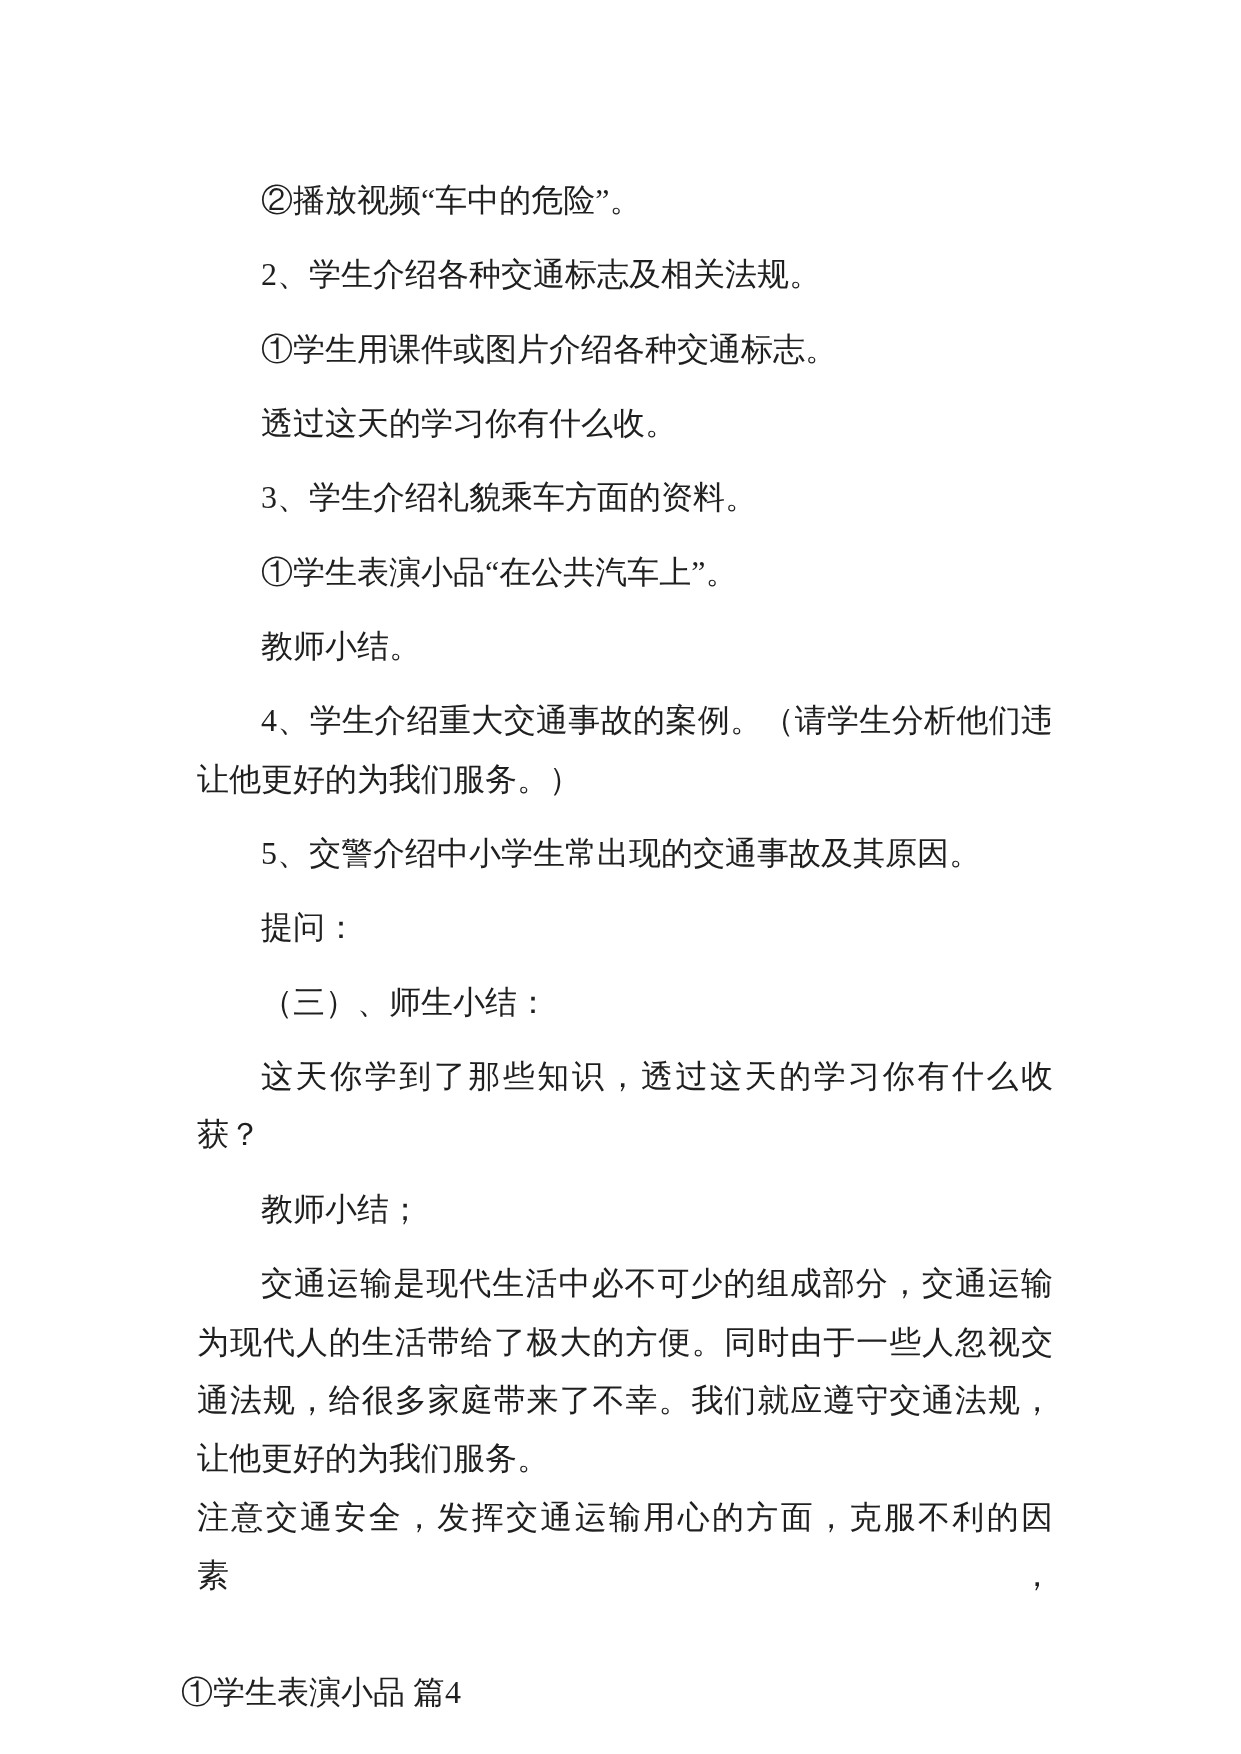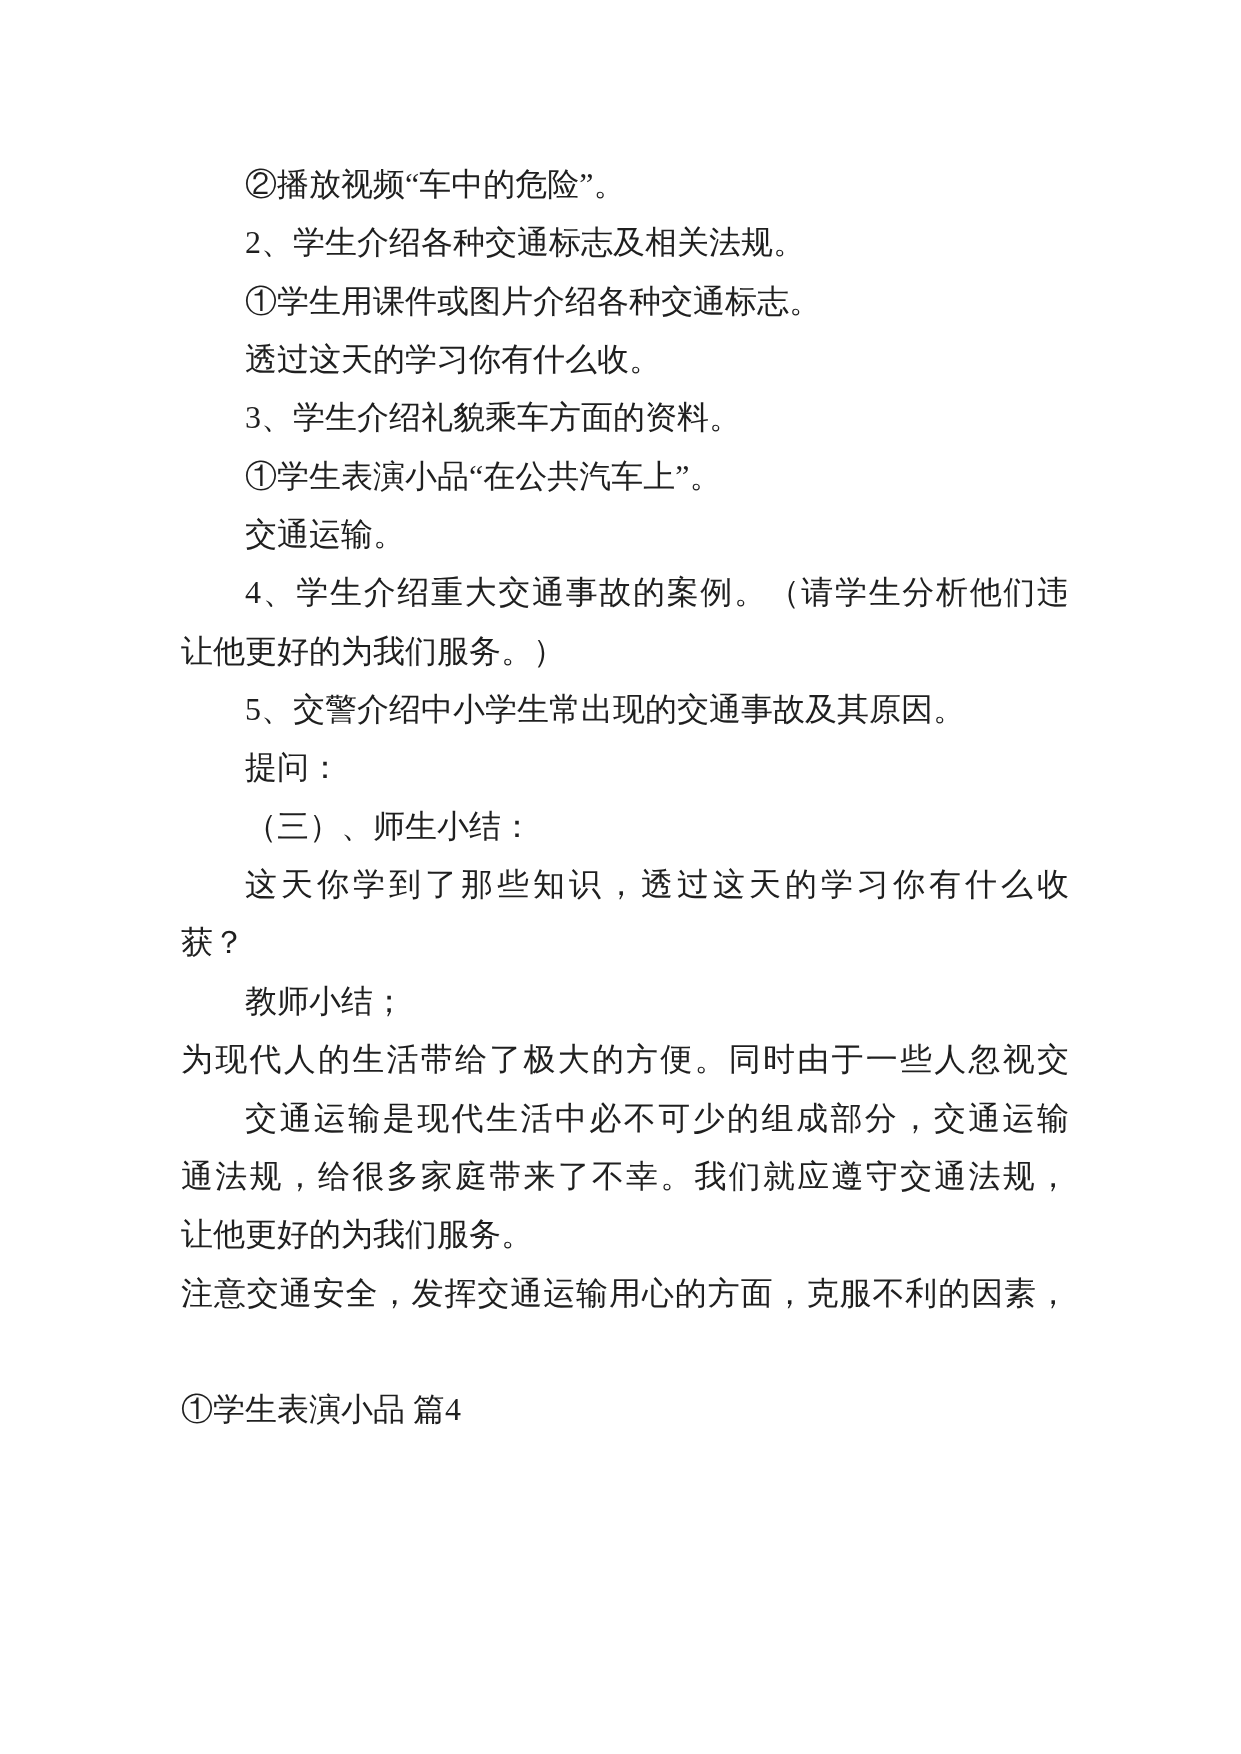--- a/index.html
+++ b/index.html
@@ -18,21 +18,21 @@
   }
   .doc-body {
     width: 888px;
     font-family: "Liberation Serif", "DejaVu Serif", serif;
     font-size: 32px;
     line-height: 58.35px;
     color: #1f1f1f;
     font-weight: 400;
   }
   .para {
-    margin: 0;
+    margin: 16px;
     padding: 0;
   }
   .line {
     display: block;
     white-space: normal;
     min-height: 58.35px;
   }
   .line.indent {
     text-indent: 64px;
   }
@@ -65,21 +65,21 @@
         <div class="para">
           <div class="line indent">透过这天的学习你有什么收。</div>
         </div>
         <div class="para">
           <div class="line indent">3、学生介绍礼貌乘车方面的资料。</div>
         </div>
         <div class="para">
           <div class="line indent">①学生表演小品“在公共汽车上”。</div>
         </div>
         <div class="para">
-          <div class="line indent">交通运输。</div>
+          <div class="line indent">教师小结。</div>
         </div>
         <div class="para">
           <div class="line indent fill">4、学生介绍重大交通事故的案例。（请学生分析他们违</div>
           <div class="line">让他更好的为我们服务。）</div>
         </div>
         <div class="para">
           <div class="line indent">5、交警介绍中小学生常出现的交通事故及其原因。</div>
         </div>
         <div class="para">
           <div class="line indent">提问：</div>
@@ -88,22 +88,22 @@
           <div class="line indent">（三）、师生小结：</div>
         </div>
         <div class="para">
           <div class="line indent fill">这天你学到了那些知识，透过这天的学习你有什么收</div>
           <div class="line">获？</div>
         </div>
         <div class="para">
           <div class="line indent">教师小结；</div>
         </div>
         <div class="para">
+          <div class="line indent fill">交通运输是现代生活中必不可少的组成部分，交通运输</div>
           <div class="line fill">为现代人的生活带给了极大的方便。同时由于一些人忽视交</div>
-          <div class="line indent fill">交通运输是现代生活中必不可少的组成部分，交通运输</div>
           <div class="line fill">通法规，给很多家庭带来了不幸。我们就应遵守交通法规，</div>
           <div class="line">让他更好的为我们服务。</div>
           <div class="line fill">注意交通安全，发挥交通运输用心的方面，克服不利的因素，</div>
         </div>
       </div>
     <div class="line footer-heading">①学生表演小品 篇4</div>
   </div>
 </div>
 
 </body></html>

